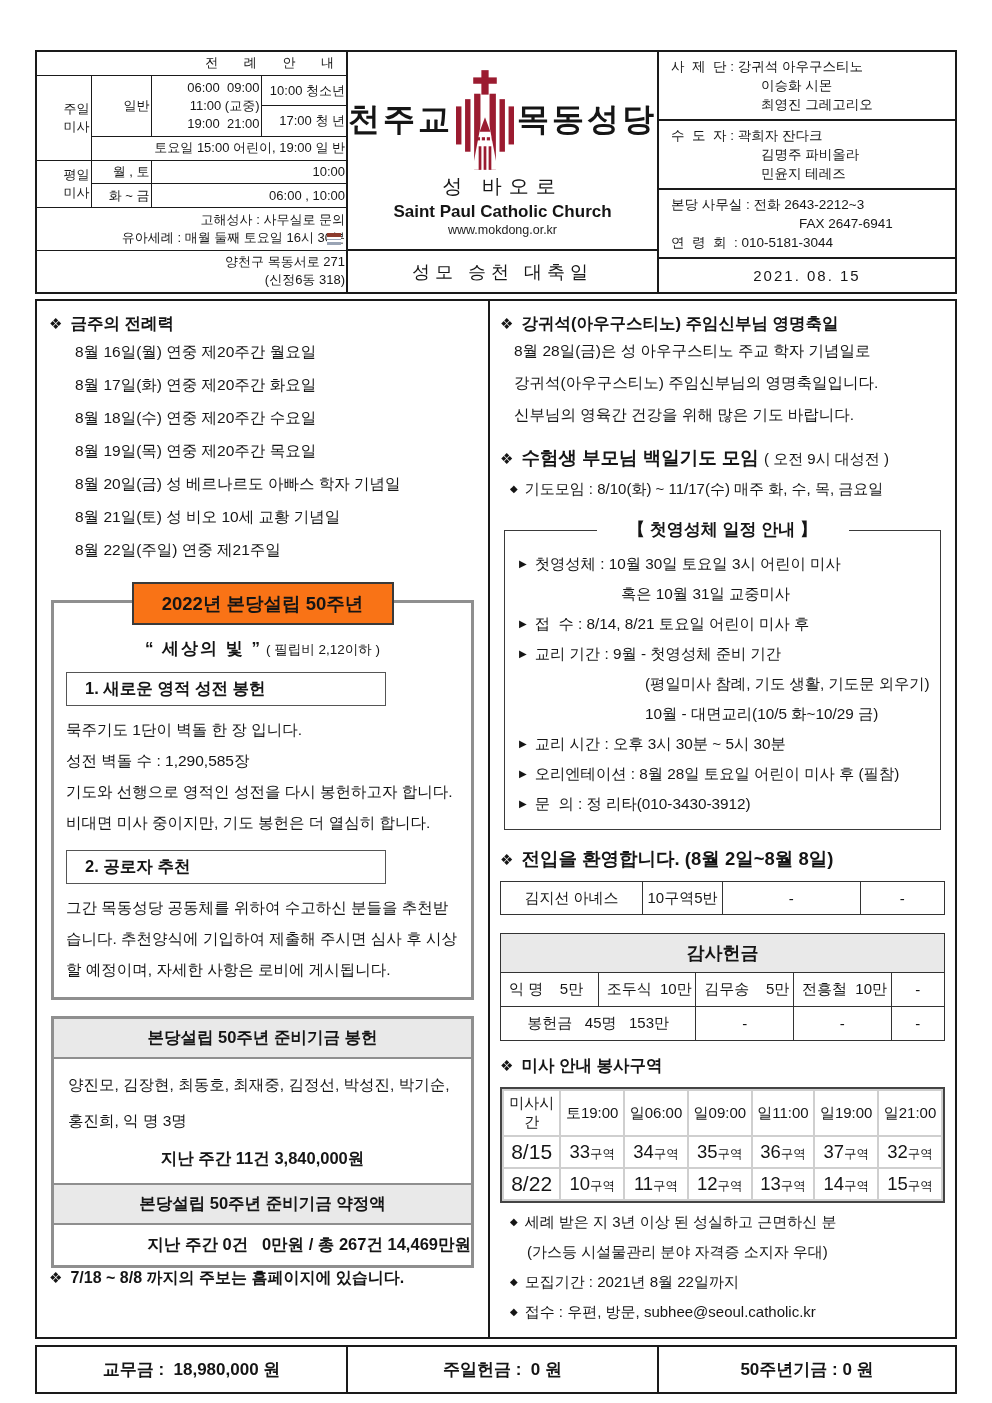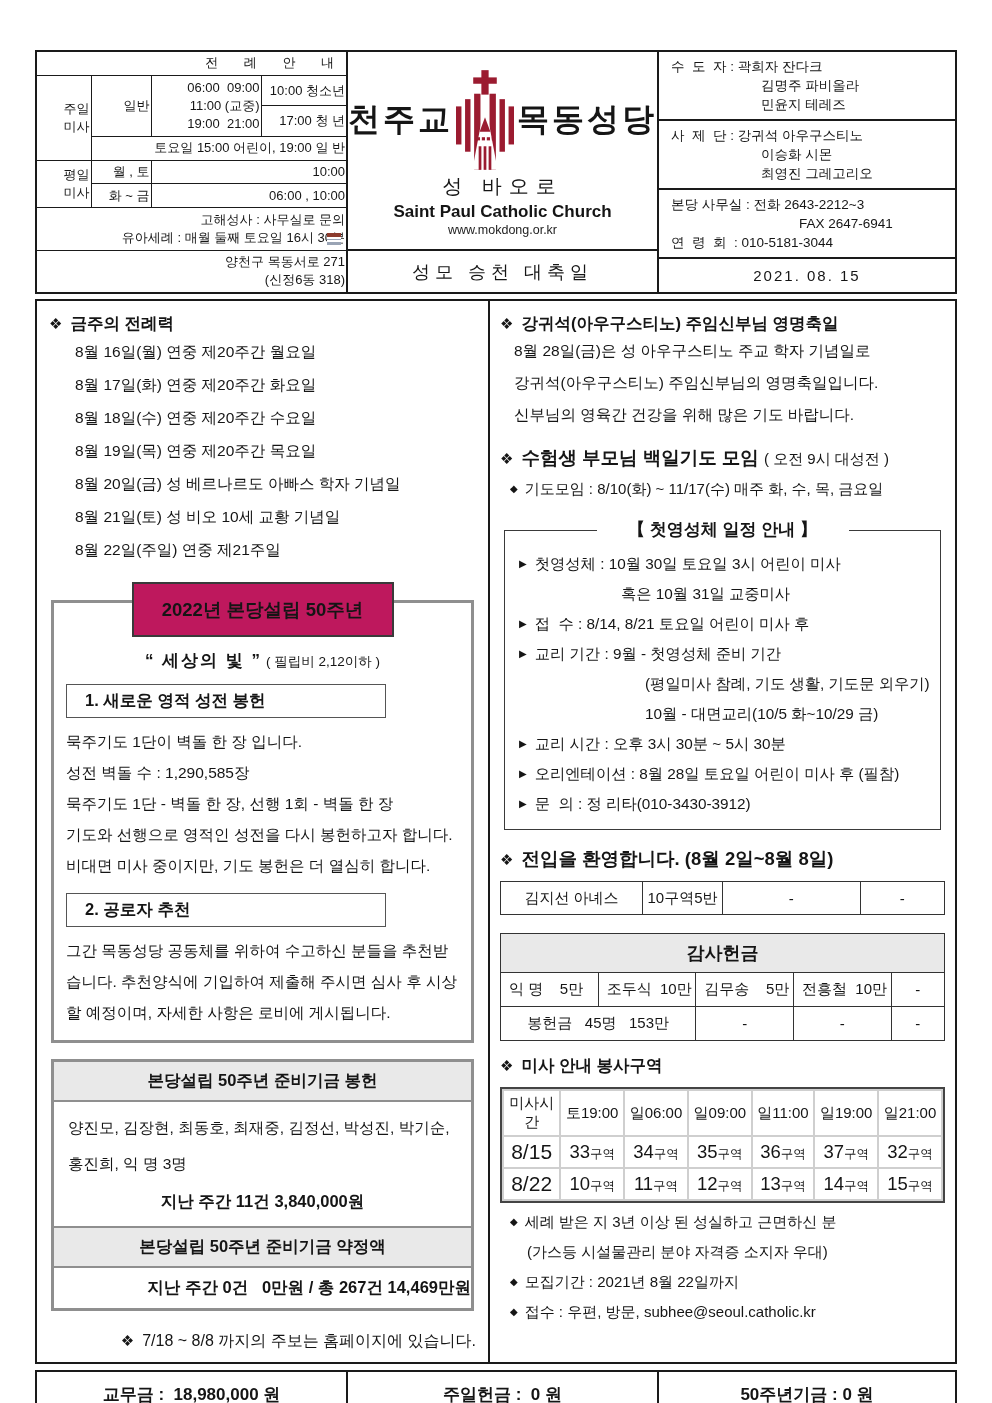--- a/index.html
+++ b/index.html
@@ -36,36 +36,36 @@
   
   .main { margin-top:5px; border:2px solid #1a1a1a; display:grid; grid-template-columns:451px 1fr; }
   .col-left  { padding:6px 12px 10px; }
   .col-right { border-left:2px solid #1a1a1a; padding:6px 10px 10px; }
 
   .sec-title { font-weight:bold; font-size:16.5px; margin-top:6px; }
   .mark { margin-right:8px; font-size:15px; }
   .cal-lines div { font-size:15.5px; line-height:33px; padding-left:26px; }
 
   .anniv-box { border:3px solid #8f8f8f; margin:34px 2px 0; padding:0 12px 12px; }
-  .anniv-title { width:258px; margin:-21px auto 0; background:#be185d; border:2px solid #3a3a3a;
-                 text-align:center; font-weight:bold; font-size:18.5px; padding:13px 0; }
+  .anniv-title { width:258px; margin:-21px auto 0; background:#f97316; border:2px solid #3a3a3a;
+                 text-align:center; font-weight:bold; font-size:18.5px; padding:7px 0; }
   .anniv-verse { text-align:center; margin:12px 0 8px; }
   .anniv-verse .v  { font-weight:bold; font-size:17px; letter-spacing:2px; }
   .anniv-verse .vr { font-size:13.5px; margin-left:4px; }
   .sub-box { border:1.5px solid #555; width:300px; padding:5px 0 5px 18px; font-weight:bold; font-size:16.5px; margin:12px 0 8px; }
   .anniv-body { font-size:15.5px; line-height:31px; }
 
   .fund-box { border:3px solid #8f8f8f; margin:16px 2px 0; }
   .fund-header { background:#e9e9e9; border-bottom:2px solid #8f8f8f; text-align:center; font-weight:bold; font-size:16.5px; padding:8px 0; }
   .fund-header.bt { border-top:2px solid #8f8f8f; }
   .fund-body { padding:8px 14px 6px; font-size:15.5px; }
   .donors { line-height:36px; }
   .weekly { text-align:center; font-weight:bold; font-size:16.5px; line-height:38px; }
   .pledge { text-align:right; font-weight:bold; font-size:16.5px; padding:9px 0; }
-  .webnote { font-weight:normal; font-size:16px; margin-top:20px;text-align:right; }
+  .webnote { font-weight:bold; font-size:16px; margin-top:0; }
 
   .r-lines div { font-size:15.5px; line-height:32px; padding-left:14px; }
   .exam-title { font-size:18.5px; }
   .exam-suffix { font-size:15px; font-weight:normal; }
   .bullet-line { font-size:15px; line-height:30px; padding-left:10px; margin-top:4px; }
   .dot { font-size:10px; vertical-align:2px; margin-right:7px; }
   .cont { padding-left:27px; }
 
   .fc-box { border:1.5px solid #3a3a3a; margin:26px 4px 0; padding:4px 10px 10px; }
   .fc-title { width:252px; margin:-17px auto 8px; background:#fff; text-align:center; font-weight:bold; font-size:17px; }
@@ -192,28 +192,28 @@
         </div>
         <div class="logo-patron">성 바오로</div>
         <div class="logo-en">Saint Paul Catholic Church</div>
         <div class="logo-url">www.mokdong.or.kr</div>
       </div>
       <div class="feast">성모 승천 대축일</div>
     </div>
 
     <div class="h-col h-right">
       <div class="info-row">
+        <div>사&nbsp;&nbsp;제&nbsp;&nbsp;단 : 강귀석 아우구스티노</div>
+        <div class="ind">이승화 시몬</div>
+        <div class="ind">최영진 그레고리오</div>
+      </div>
+      <div class="info-row">
         <div>수&nbsp;&nbsp;도&nbsp;&nbsp;자 : 곽희자 잔다크</div>
         <div class="ind">김명주 파비올라</div>
         <div class="ind">민윤지 테레즈</div>
-      </div>
-      <div class="info-row">
-        <div>사&nbsp;&nbsp;제&nbsp;&nbsp;단 : 강귀석 아우구스티노</div>
-        <div class="ind">이승화 시몬</div>
-        <div class="ind">최영진 그레고리오</div>
       </div>
       <div class="info-row">
         <div>본당 사무실 : 전화 2643-2212~3</div>
         <div class="ind2">FAX 2647-6941</div>
         <div>연&nbsp;&nbsp;령&nbsp;&nbsp;회&nbsp; : 010-5181-3044</div>
       </div>
       <div class="info-date">2021. 08. 15</div>
     </div>
   </div>
 
@@ -235,21 +235,20 @@
 
       <div class="anniv-box">
         <div class="anniv-title">2022년 본당설립 50주년</div>
         <div class="anniv-verse">
           <span class="v">“ 세상의 빛 ”</span><span class="vr">( 필립비 2,12이하 )</span>
         </div>
         <div class="sub-box">1. 새로운 영적 성전 봉헌</div>
         <div class="anniv-body">
           <div>묵주기도 1단이 벽돌 한 장 입니다.</div>
           <div>성전 벽돌 수 : 1,290,585장</div>
-          <div>묵주기도 1단 - 벽돌 한 장, 선행 1회 - 벽돌 한 장</div>
           <div>기도와 선행으로 영적인 성전을 다시 봉헌하고자 합니다.  비대면 미사 중이지만, 기도 봉헌은 더 열심히 합니다.</div>
         </div>
         <div class="sub-box">2. 공로자 추천</div>
         <div class="anniv-body">그간 목동성당 공동체를 위하여 수고하신 분들을 추천받습니다.  추천양식에 기입하여 제출해 주시면 심사 후 시상할 예정이며, 자세한 사항은 로비에 게시됩니다.</div>
       </div>
 
       <div class="fund-box">
         <div class="fund-header">본당설립 50주년 준비기금 봉헌</div>
         <div class="fund-body">
           <div class="donors">양진모, 김장현, 최동호, 최재중, 김정선, 박성진, 박기순, 홍진희, 익 명 3명</div>

